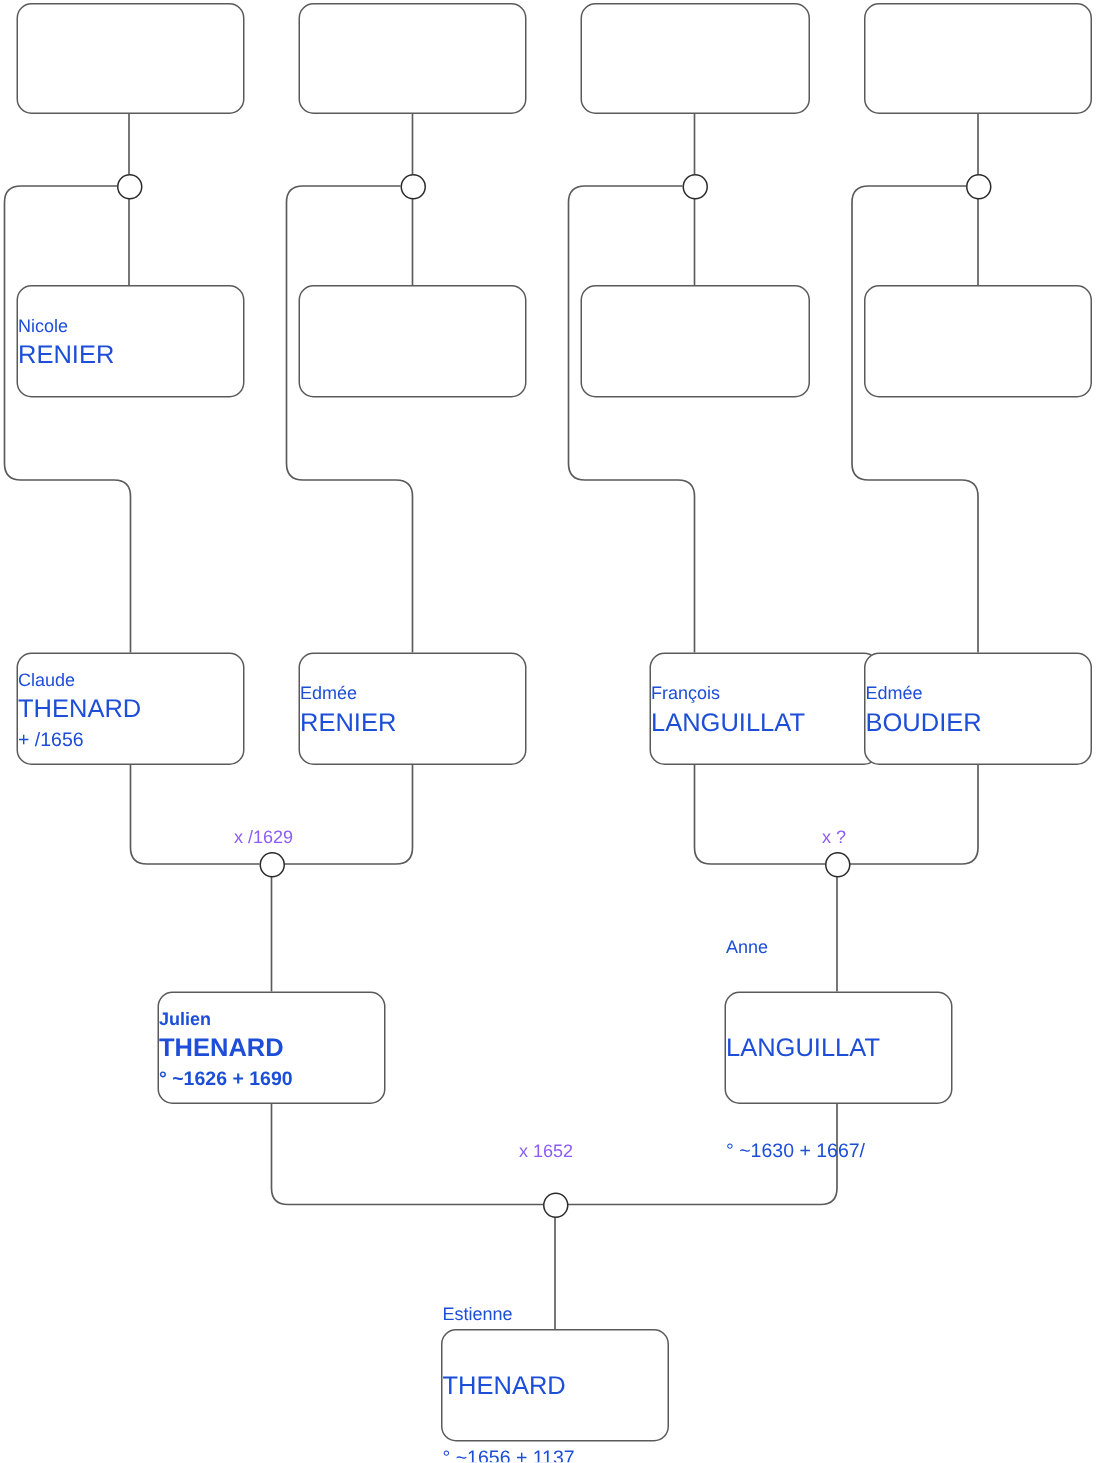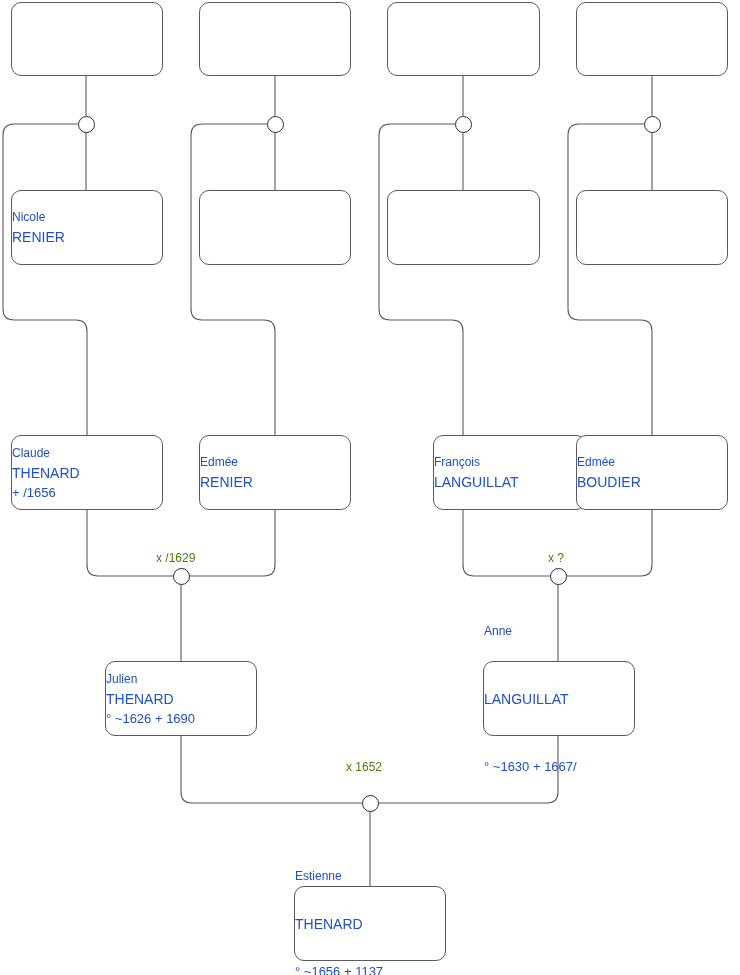--- a/index.html
+++ b/index.html
@@ -38,34 +38,34 @@
     text-align: center;
     color: #1d4ed8;
     z-index: 3;
   }
   .person-given {
     font-size: 12px;
     line-height: 19px;
     white-space: nowrap;
   }
   .person-surname {
-    font-size: 14px;
+    font-size: 17px;
     line-height: 20px;
     white-space: nowrap;
   }
   .person-dates {
     font-size: 13px;
     line-height: 19px;
     white-space: nowrap;
   }
   .union-label {
     position: absolute;
     font-size: 12px;
     line-height: 14px;
-    color: #4d7c0f;
+    color: #8b5cf6;
     white-space: nowrap;
     z-index: 4;
     text-align: right;
   }
   .union-node {
     position: absolute;
     width: 17px;
     height: 17px;
     box-sizing: border-box;
     border: 1px solid #2b2b2b;
@@ -173,21 +173,21 @@
   <div class="person-box" style="left:387px; top:435px; width:153px; height:75px;margin-left:46px;">
     <div class="person-given">François</div>
     <div class="person-surname">LANGUILLAT</div>
   </div>
 
   <div class="person-box" style="left:576px; top:435px; width:152px; height:75px;">
     <div class="person-given">Edmée</div>
     <div class="person-surname">BOUDIER</div>
   </div>
 
-  <div class="person-box" style="left:105px; top:661px; width:152px; height:75px;">
+  <div class="person-box" style="left:105px; top:661px; width:152px; height:75px;font-weight:bold;">
     <div class="person-given">Julien</div>
     <div class="person-surname">THENARD</div>
     <div class="person-dates">° ~1626 + 1690</div>
   </div>
 
   <div class="person-box" style="left:483px; top:661px; width:152px; height:75px;gap:48px;">
     <div class="person-given">Anne</div>
     <div class="person-surname">LANGUILLAT</div>
     <div class="person-dates">° ~1630 + 1667/</div>
   </div>

